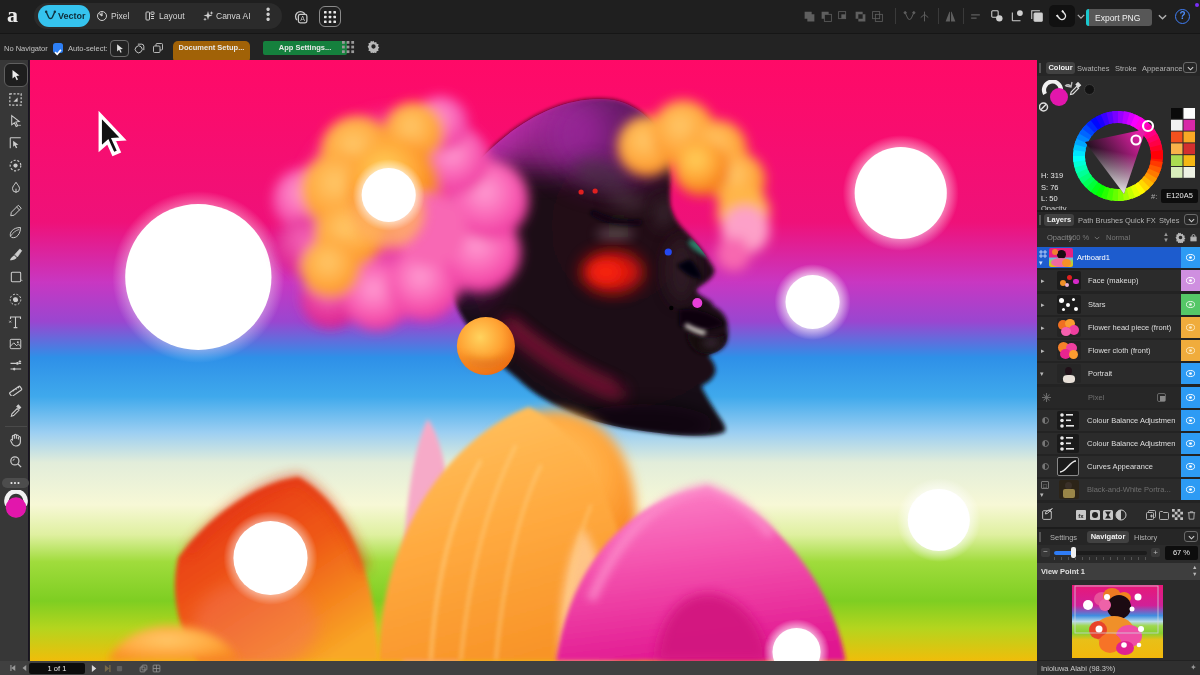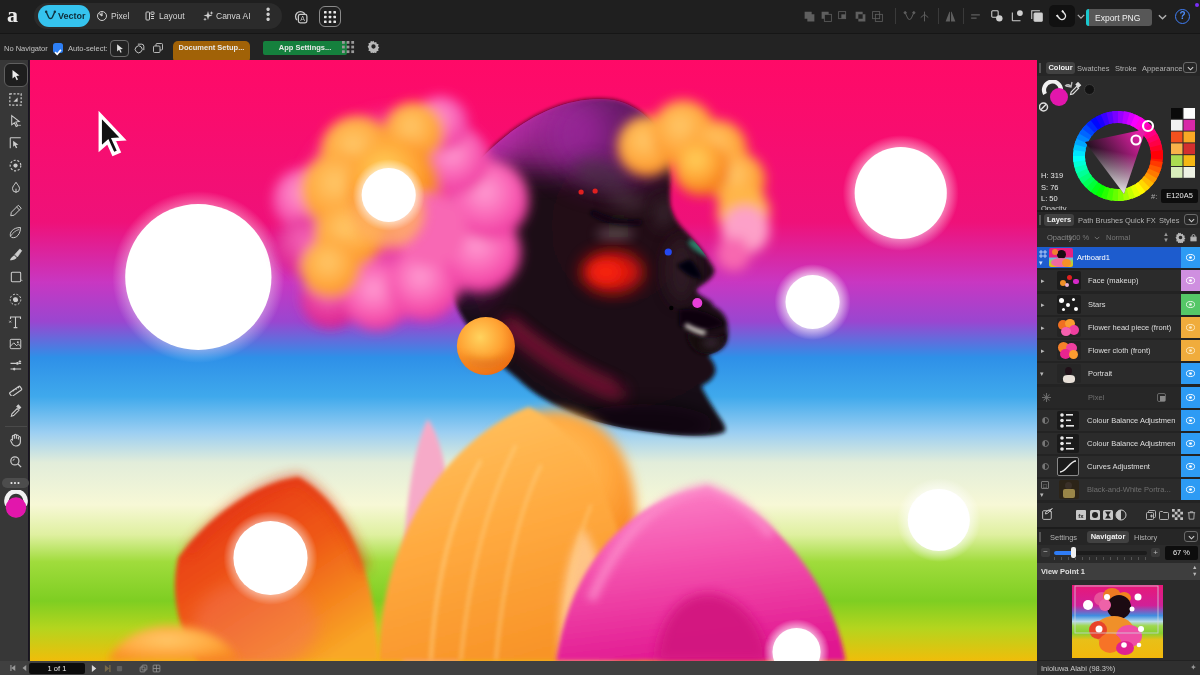--- a/index.html
+++ b/index.html
@@ -824,21 +824,21 @@
           </svg>
 </div>
 
 <div class="lrow" style="top:396px">
   <div class="rp" style="left:5px;top:7px;width:7px;height:7px;border-radius:50%;border:1px solid #777;background:linear-gradient(90deg,#777 50%,transparent 50%)"></div>
   <div class="lthumb" style="left:20px;width:22px;background:#1a1a1a;border:1px solid #888">
     <svg width="20" height="17" viewBox="0 0 20 17" fill="none" stroke="#e8e8e8" stroke-width="1.4">
               <path d="M2 14 C8 14 12 3 18 3"></path>
             </svg>
   </div>
-  <div class="lname" style="left:50px">Curves Adjustment</div>
+  <div class="lname" style="left:50px">Curves Appearance</div>
   <div class="ltab" style="background:#2d9bf4"></div>
   <svg class="leye" viewBox="0 0 12 9">
             <ellipse cx="6" cy="4.5" rx="5.5" ry="4" fill="none" stroke="#fff" stroke-width="1.3"></ellipse>
             <circle cx="6" cy="4.5" r="1.8" fill="#fff"></circle>
           </svg>
 </div>
 
 <div class="lrow" style="top:419px">
   <div class="rp" style="left:4px;top:2px;width:8px;height:8px;border:1px solid #777;border-radius:1px;color:#999;font-size:6px;text-align:center;line-height:8px">□</div>
   <div class="chev" style="left:3px;top:12px">▾</div>

